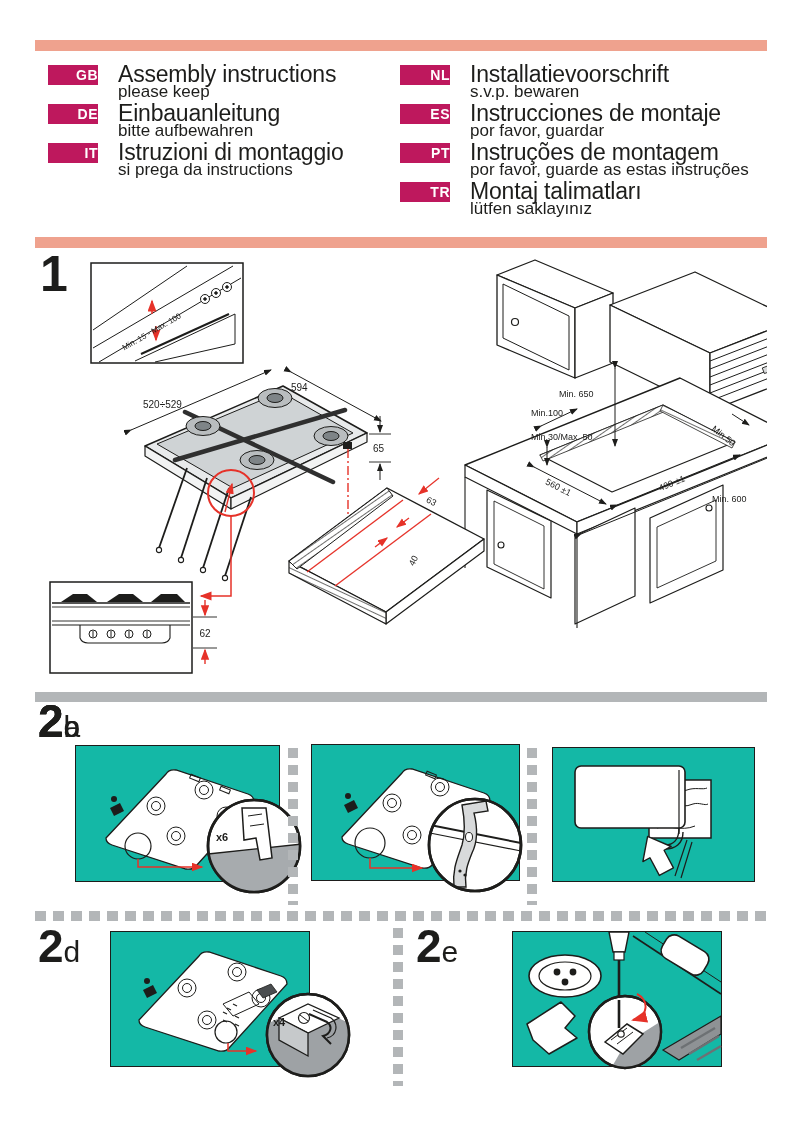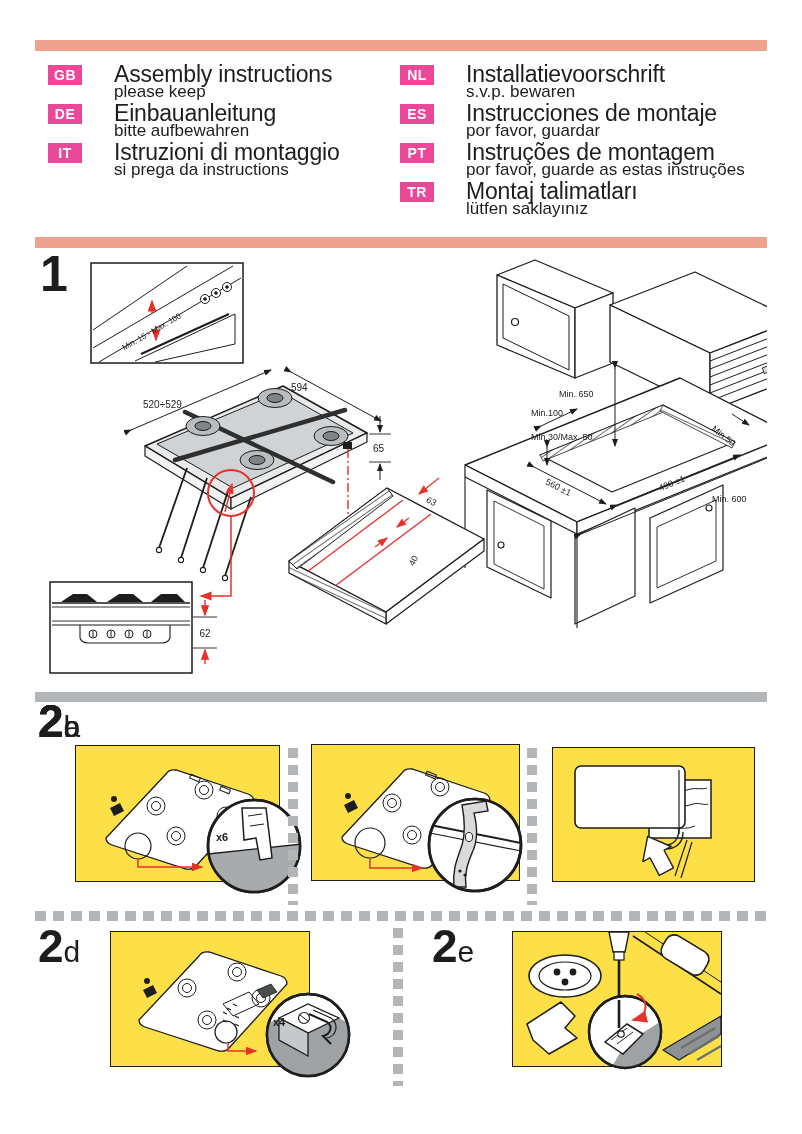--- a/index.html
+++ b/index.html
@@ -6,34 +6,34 @@
   .page{position:relative;width:802px;height:1134px;background:#fff;overflow:hidden;
         font-family:"Liberation Sans", sans-serif;color:#1d1d1b;}
   .bar{position:absolute;left:35px;width:732px;height:11px;}
   .bar.salmon{background:#efa28e;}
   .bar.gray{background:#b3b6b8;height:10px;}
   
   .lang-col{position:absolute;top:62px;}
   .lang-col.left{left:48px;}
   .lang-col.right{left:400px;}
   .lang-row{display:flex;align-items:flex-start;height:39px;}
-  .lang-code{width:34px;height:20px;margin-top:3px;background:#ec4899;color:#fff;
-             font-weight:bold;font-size:14px;line-height:20px;text-align:center;
+  .lang-code{width:50px;height:20px;margin-top:3px;background:#be185d;color:#fff;
+             font-weight:bold;font-size:14px;line-height:20px;text-align:right;
              letter-spacing:.5px;flex:0 0 auto;}
-  .lang-text{margin-left:32px;}
+  .lang-text{margin-left:20px;}
   .lang-title{font-size:23px;line-height:24px;font-weight:500;white-space:nowrap;letter-spacing:-0.2px;}
   .lang-note{font-size:17px;line-height:12px;margin-top:0px;}
   
   .stepnum{position:absolute;font-weight:600;}
   .stepnum .big{font-size:46px;line-height:42px;}
   .stepnum .small{font-size:30px;font-weight:500;}
   #num1{left:40px;top:252px;font-size:50px;line-height:44px;font-weight:600;}
   .abc-header{position:absolute;left:38px;top:700px;display:flex;gap:16px;}
   
-  .panel{position:absolute;border:1.5px solid #1d1d1b;background:#fde047;}
+  .panel{position:absolute;border:1.5px solid #1d1d1b;background:#14b8a6;}
   .panel svg{overflow:visible;display:block;}
   
   .vdash{position:absolute;width:10px;
     background:repeating-linear-gradient(180deg,#b3b6b8 0 10px,transparent 10px 17px);}
   .hdash{position:absolute;height:10px;
     background:repeating-linear-gradient(90deg,#b3b6b8 0 11px,transparent 11px 18px);}
   svg text{font-family:"Liberation Sans", sans-serif;fill:#1d1d1b;}
   .dim{font-size:9px;}
   .dimB{font-size:10px;}
   .cnt{font-size:11px;font-weight:bold;}
@@ -461,21 +461,21 @@
           <path d="M202,78 L220,86 C228,92 226,104 216,106" fill="none" stroke="#1d1d1b" stroke-width="1.2"></path>
         </g>
         <circle cx="197" cy="103" r="41" fill="none" stroke="#1d1d1b" stroke-width="2.6"></circle>
         <text class="cnt" x="162" y="94">x4</text>
       </g>
     </svg>
   </div>
 
   <div class="vdash" style="left:393px;top:928px;height:158px;"></div>
 
-  <div class="stepnum" style="left:432px;top:925px;"><span class="big">2</span><span class="small">e</span></div>
+  <div class="stepnum" style="left:416px;top:925px;"><span class="big">2</span><span class="small">e</span></div>
 
   <div class="panel" style="left:512px;top:931px;width:208px;height:134px;">
     <svg width="208" height="134" viewBox="0 0 208 134">
       <defs>
           <marker id="mr2e" markerWidth="9" markerHeight="8" refX="7" refY="3" orient="auto">
             <path d="M0,0 L8,3 L0,6 Z" fill="#e63229"></path>
           </marker>
       <clipPath id="c2e">
             <circle cx="112" cy="100" r="36"></circle>
           </clipPath>

